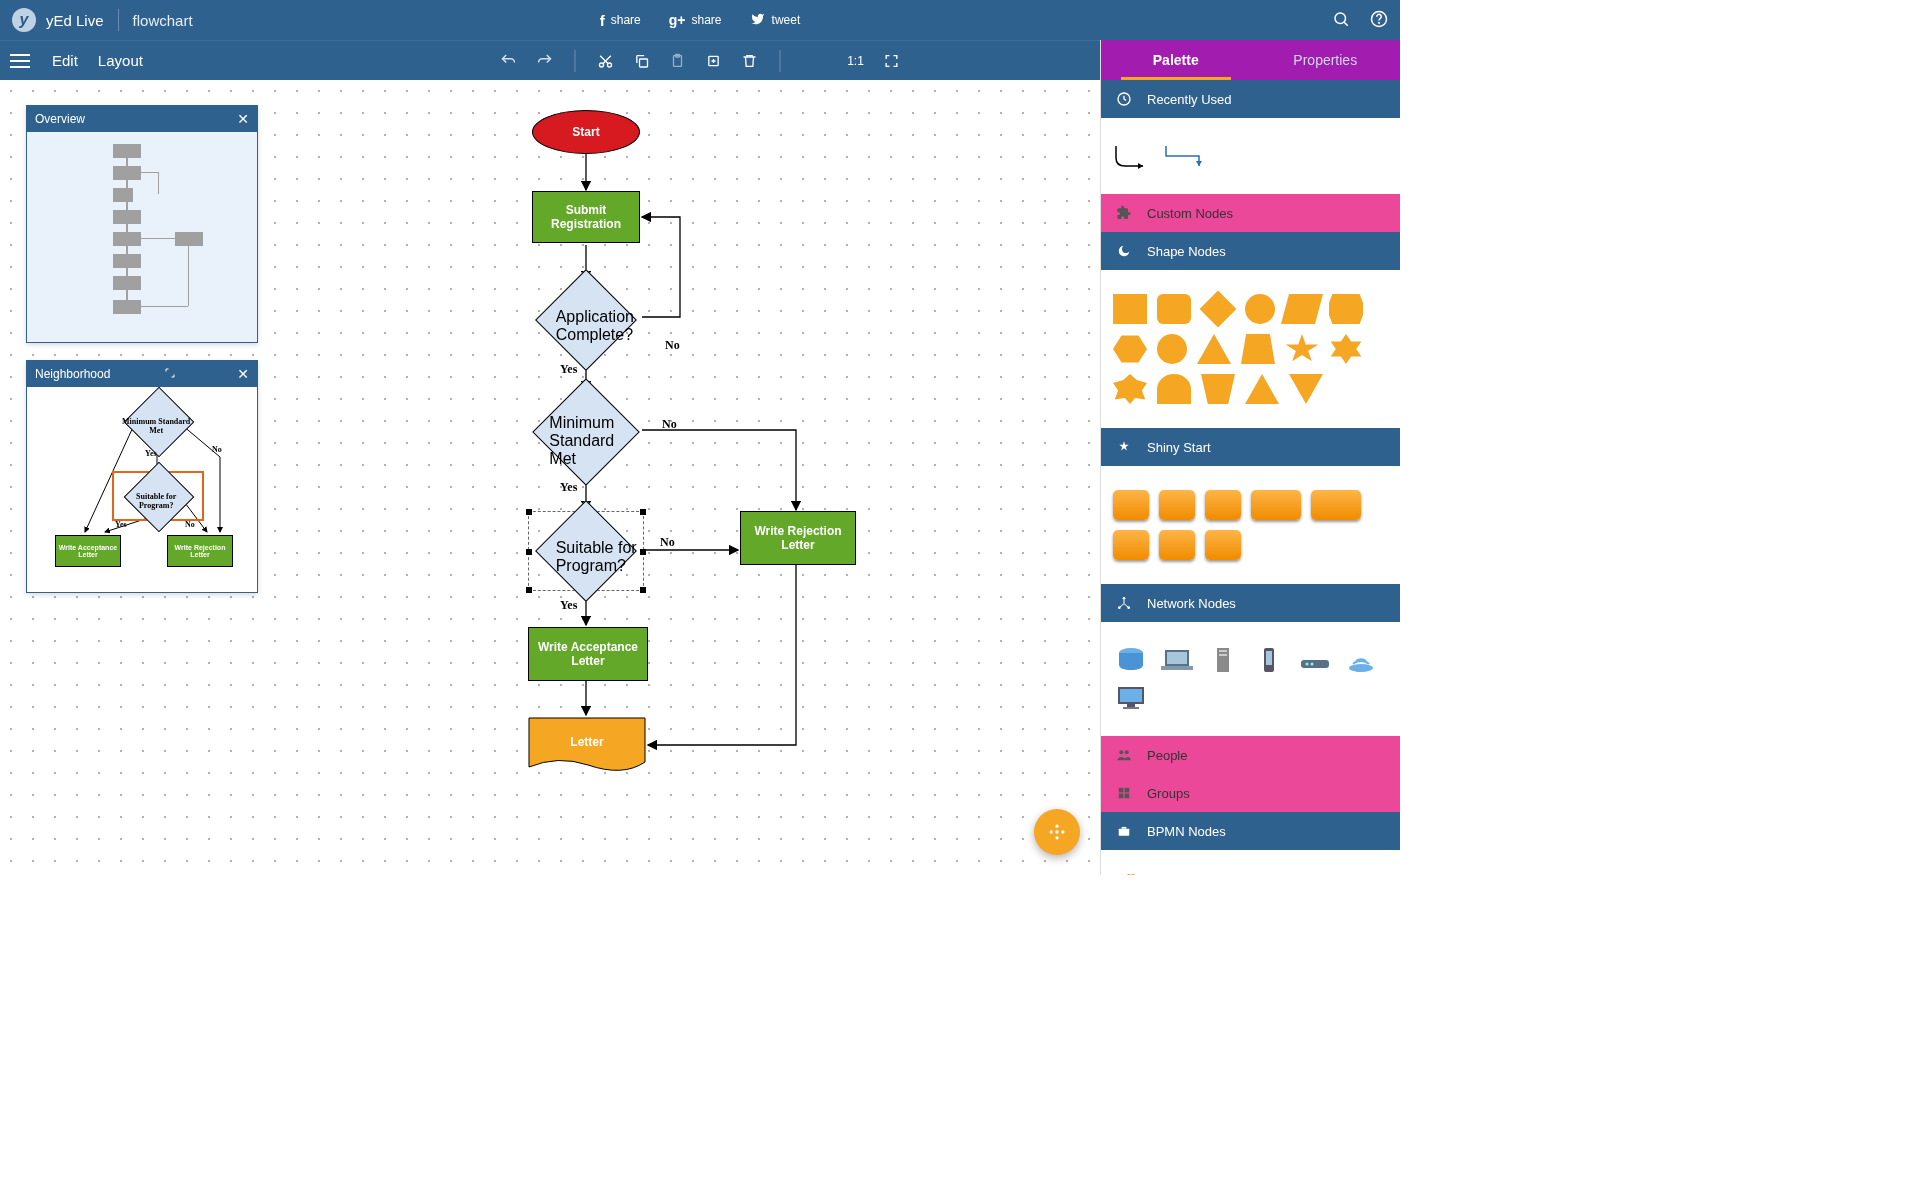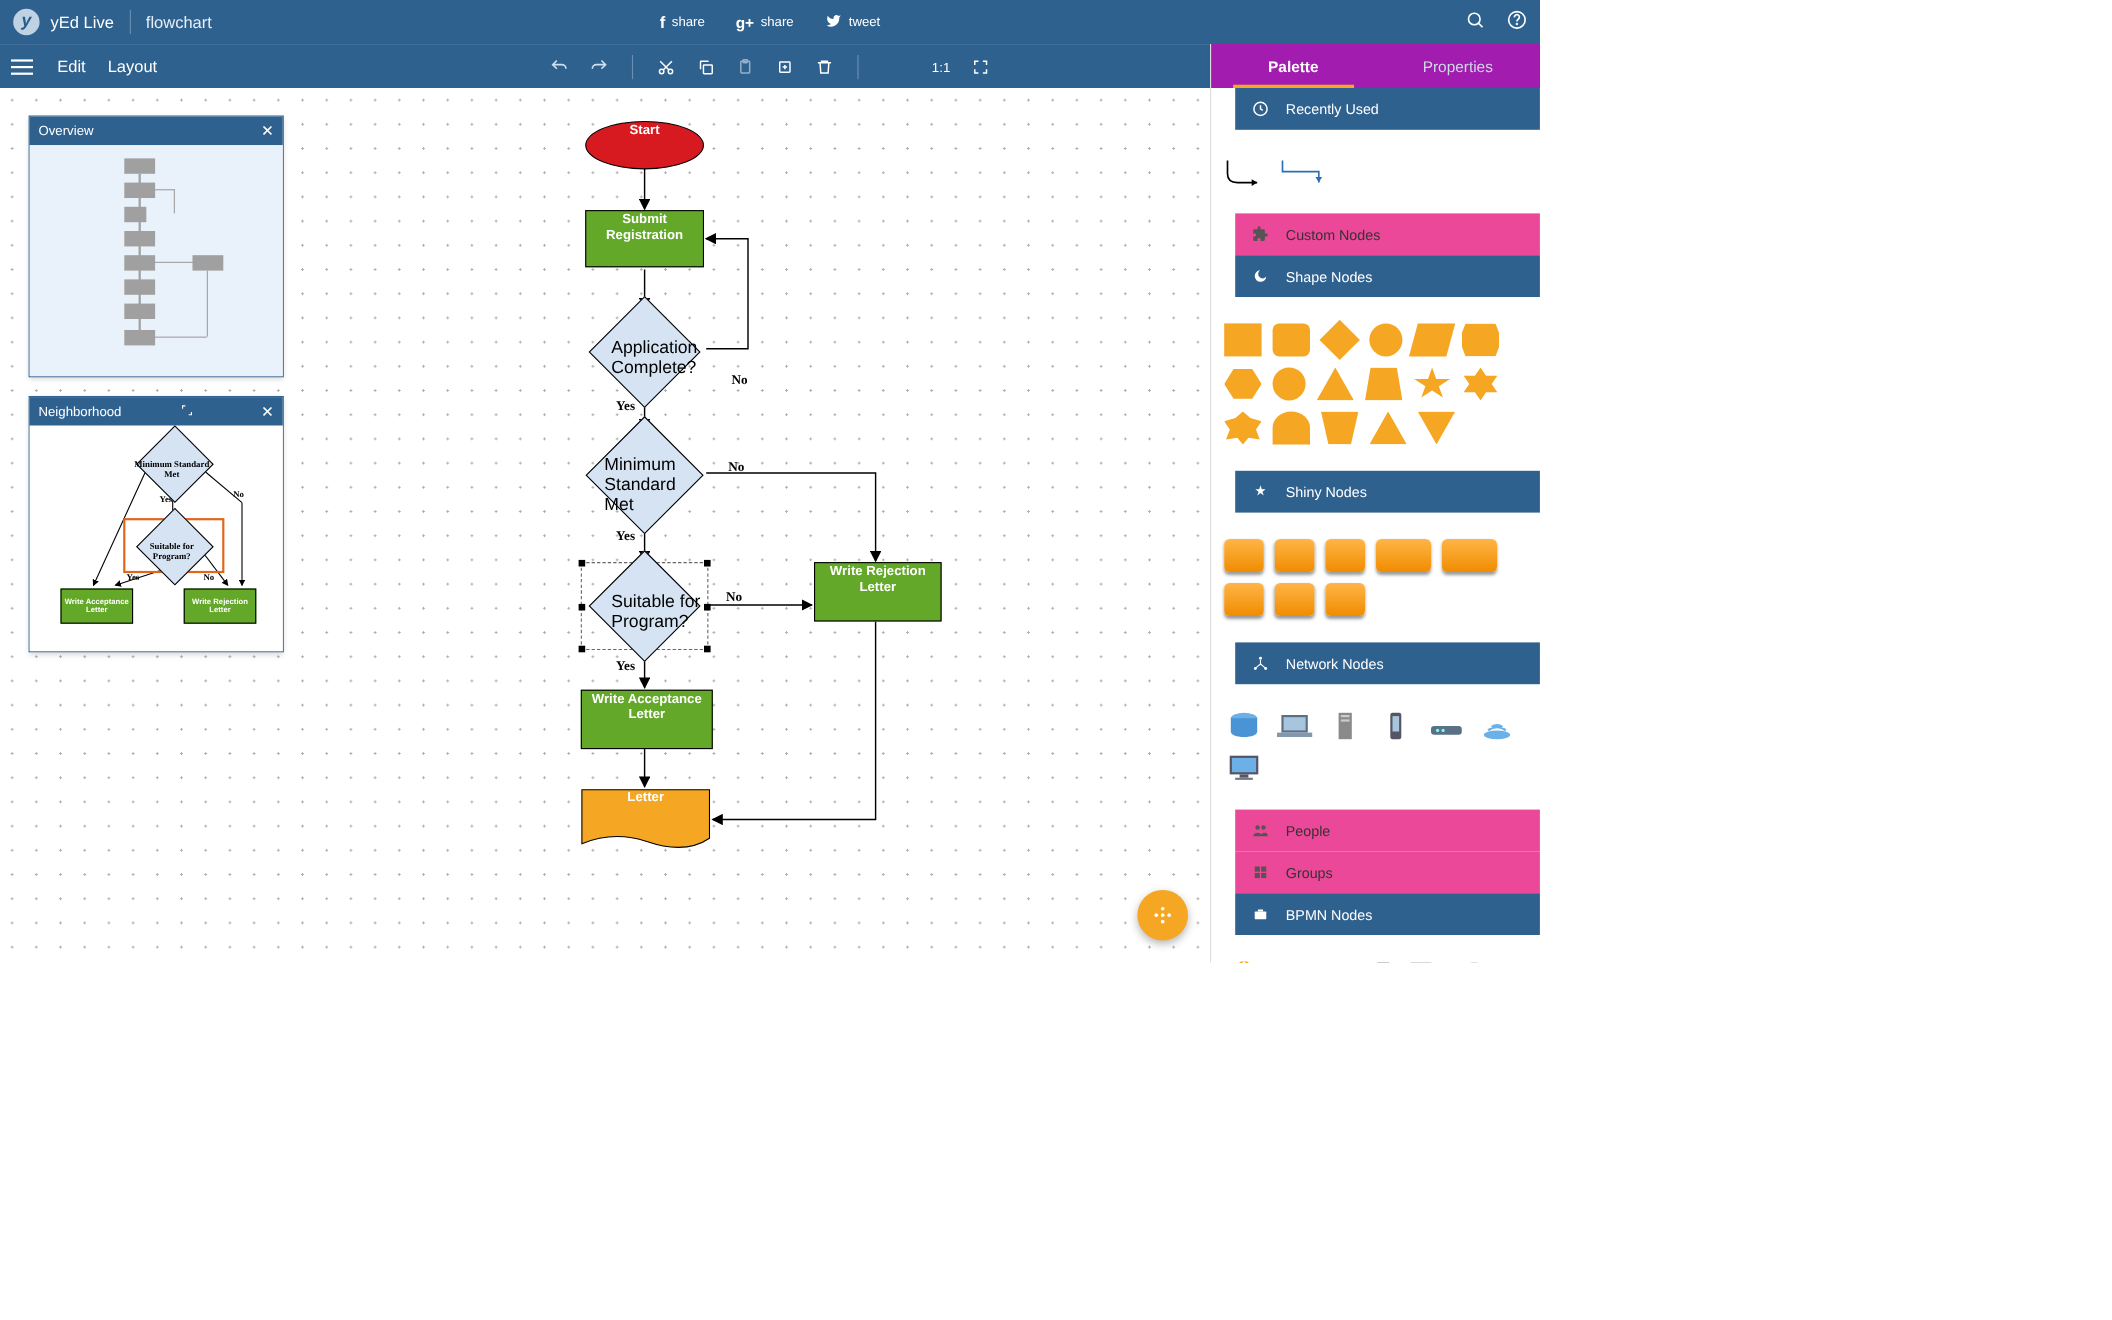--- a/index.html
+++ b/index.html
@@ -33,37 +33,37 @@
 .panel{position:absolute;left:26px;width:232px;border:1px solid #2f618f;background:#fff;box-shadow:0 2px 5px rgba(0,0,0,.15);}
 .panel .pheader{height:26px;background:#2f618f;color:#fff;font-size:12px;display:flex;align-items:center;padding:0 8px;}
 .panel .pheader .pclose{margin-left:auto;cursor:pointer;font-size:14px;}
 .panel .pheader .pexp{margin-left:auto;margin-right:8px;cursor:pointer;}
 .panel .pbody{padding:0;position:relative;}
 .overview{top:25px;}
 .neighborhood{top:280px;}
 
 
 .flow{position:absolute;left:380px;top:15px;width:520px;height:720px;}
-.node{position:absolute;font-family:'Times New Roman',serif;font-weight:bold;font-size:12px;color:#fff;display:flex;justify-content:center;text-align:center;line-height:1.2;}
+.node{position:absolute;font-family:'Times New Roman',serif;font-weight:bold;font-size:12px;color:#fff;display:flex;align-items:center;justify-content:center;text-align:center;line-height:1.2;}
 .ellipse{width:108px;height:44px;border-radius:50%;background:#d71920;border:1px solid #000;}
 .rect-g{width:108px;height:52px;background:#63a828;border:1px solid #000;}
 .diamond{width:108px;height:70px;background:#d6e3f3;border:1px solid #000;color:#000;transform:rotate(45deg);}
 .diamond span{transform:rotate(-45deg);display:block;width:120px;}
 .selbox{position:absolute;border:1px dashed #666;}
 .handle{position:absolute;width:6px;height:6px;background:#000;}
 .edge-lbl{position:absolute;font-family:'Times New Roman',serif;font-weight:bold;font-size:12px;color:#000;}
 
 
 .sidebar{position:absolute;top:40px;right:0;width:300px;bottom:0;background:#fff;border-left:1px solid #ddd;display:flex;flex-direction:column;}
 .side-tabs{height:40px;background:#a21caf;display:flex;}
 .side-tab{flex:1;display:flex;align-items:center;justify-content:center;color:#cdd9e6;font-size:14px;cursor:pointer;position:relative;}
 .side-tab.active{color:#fff;font-weight:bold;}
 .side-tab.active::after{content:"";position:absolute;left:20px;right:20px;bottom:0;height:3px;background:#f5a623;}
 .side-body{flex:1;overflow-y:auto;}
-.section-h{height:38px;display:flex;align-items:center;padding:0 14px;font-size:13px;gap:14px;cursor:pointer;margin-left:22px;}
+.section-h{height:38px;display:flex;align-items:center;padding:0 14px;font-size:13px;gap:14px;cursor:pointer;}
 .section-h.dark{background:#2f618f;color:#fff;}
 .section-h.light{background:#ec4899;color:#333;}
 .section-icon{width:18px;height:18px;display:flex;align-items:center;justify-content:center;}
 .section-body{padding:24px 12px;display:flex;flex-wrap:wrap;gap:10px;font-weight:bold;}
 .shp{width:34px;height:30px;background:#f5a623;}
 .shp.round{border-radius:6px;}
 .shp.circ{border-radius:50%;}
 .shiny{width:36px;height:30px;background:linear-gradient(180deg,#ffb547,#f08c00);border-radius:5px;box-shadow:0 2px 3px rgba(0,0,0,.4);}
 .net{width:36px;height:28px;}
 
@@ -421,21 +421,21 @@
       <div class="shp" style="clip-path:polygon(50% 0,100% 100%,0 100%);"></div>
       <div class="shp" style="clip-path:polygon(0 0,100% 0,50% 100%);"></div>
     </div>
 
     <div class="section-h dark">
       <span class="section-icon">
           <svg width="14" height="14" fill="#fff" viewBox="0 0 24 24">
             <path d="M12 2l2 6h6l-5 4 2 6-5-4-5 4 2-6-5-4h6z"></path>
           </svg>
         </span>
-      <span>Shiny Nodes</span>
+      <span>Shiny Start</span>
     </div>
     <div class="section-body">
       <div class="shiny"></div>
       <div class="shiny"></div>
       <div class="shiny"></div>
       <div class="shiny" style="width:50px;"></div>
       <div class="shiny" style="width:50px;"></div>
       <div class="shiny"></div>
       <div class="shiny"></div>
       <div class="shiny"></div>

